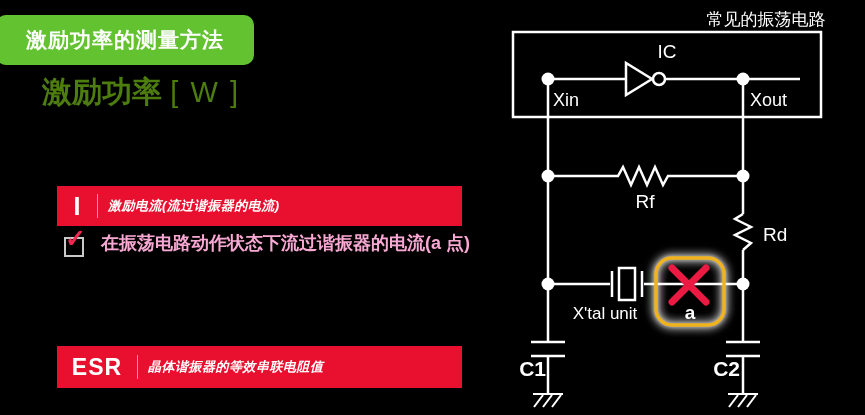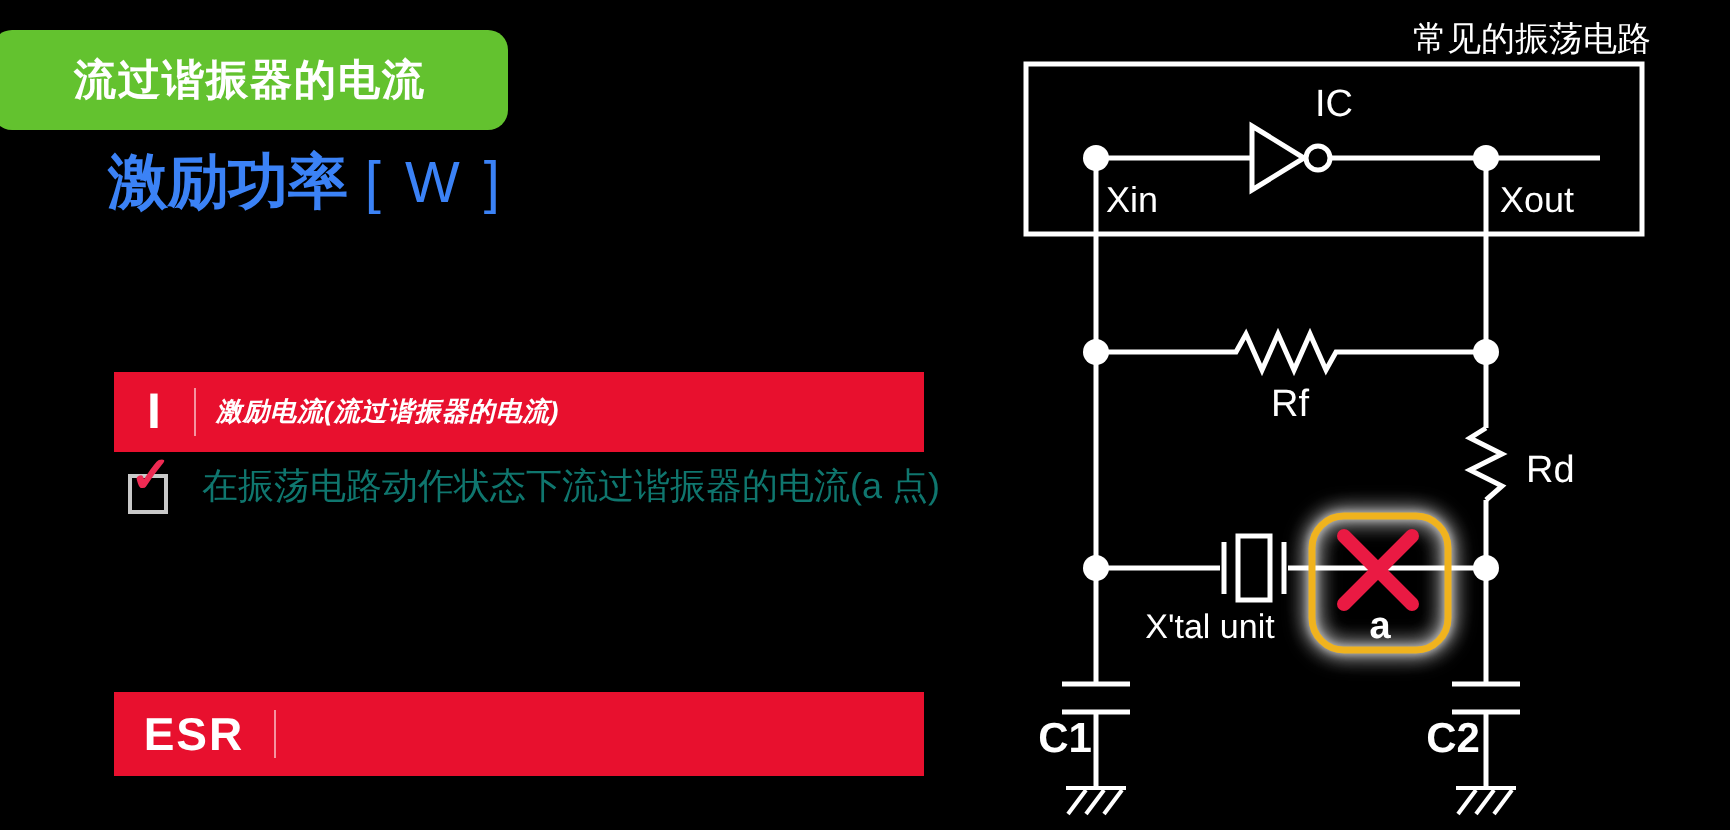--- a/index.html
+++ b/index.html
@@ -8,21 +8,21 @@
     overflow:hidden;font-family:"Liberation Sans",sans-serif;
     -webkit-font-smoothing:antialiased;
   }
   
   .badge{
     position:absolute;left:-4px;top:15px;width:258px;height:50px;
     background:#63c22f;border-radius:10px;
     display:flex;align-items:center;justify-content:center;
   }
   .badge span{color:#fff;font-size:21px;font-weight:bold;letter-spacing:1px;}
-  .formula{position:absolute;left:42px;top:72px;color:#3b82f6;line-height:40px;margin-left:12px;}
+  .formula{position:absolute;left:42px;top:72px;color:#4d7c0f;line-height:40px;}
   .formula .l1{font-size:30px;font-weight:bold;}
   .formula .unit{font-weight:400;font-size:29px;letter-spacing:2px;}
   .formula .l2{font-size:31px;font-weight:bold;letter-spacing:1px;}
   .formula sup{font-size:19px;vertical-align:6px;}
   .redbar{
     position:absolute;left:57px;width:405px;background:#e8102e;color:#fff;
     display:flex;align-items:center;
   }
   .redbar.bar-i{top:186px;height:40px;}
   .redbar.bar-esr{top:346px;height:42px;}
@@ -33,33 +33,33 @@
   .redbar .desc{font-size:13px;font-weight:bold;padding-left:10px;letter-spacing:0.5px;font-style:italic;}
   .noterow{position:absolute;left:64px;top:230px;display:flex;align-items:flex-start;}
   .checkbox{
     position:relative;width:16px;height:16px;border:2px solid #c9c9c9;
     margin-top:7px;flex:0 0 auto;
   }
   .checkbox .mark{
     position:absolute;left:-1px;top:-13px;color:#ee2a52;
     font-size:25px;font-weight:bold;line-height:25px;
   }
-  .noterow .ntext{color:#0f766e;font-size:18px;font-weight:normal;margin-left:17px;line-height:26px;}
+  .noterow .ntext{color:#f9a8d4;font-size:18px;font-weight:bold;margin-left:17px;line-height:26px;}
   
   .circ{position:absolute;left:470px;top:0;}
   .circ text{font-family:"Liberation Sans",sans-serif;fill:#fff;}
   .glowbox{filter:drop-shadow(0 0 5px rgba(255,255,255,0.95)) drop-shadow(0 0 2px rgba(255,255,255,0.8));}
 </style>
 </head>
 <body>
 
 <div class="stage">
 
   <div class="badge">
-    <span>流过谐振器的电流</span>
+    <span>激励功率的测量方法</span>
   </div>
 
   <div class="formula">
     <div class="l1"><span>激励功率</span> <span class="unit">[ W ]</span></div>
   </div>
 
   <div class="redbar bar-i">
     <div class="sym">I</div>
     <div class="divider"></div>
     <div class="desc">激励电流(流过谐振器的电流)</div>
@@ -68,20 +68,21 @@
   <div class="noterow">
     <div class="checkbox">
       <span class="mark">✓</span>
     </div>
     <div class="ntext">在振荡电路动作状态下流过谐振器的电流(a 点)</div>
   </div>
 
   <div class="redbar bar-esr">
     <div class="sym">ESR</div>
     <div class="divider"></div>
+    <div class="desc">晶体谐振器的等效串联电阻值</div>
   </div>
 
   <svg class="circ" width="395" height="415" viewBox="470 0 395 415">
 
     <text x="766" y="25" font-size="17" text-anchor="middle" fill="#d8d8d8">常见的振荡电路</text>
 
     <rect x="513" y="32" width="308" height="85" fill="none" stroke="#fff" stroke-width="2.5"></rect>
     <text x="667" y="58" font-size="19" text-anchor="middle">IC</text>
 
     <g stroke="#fff" stroke-width="2.5" fill="none">

